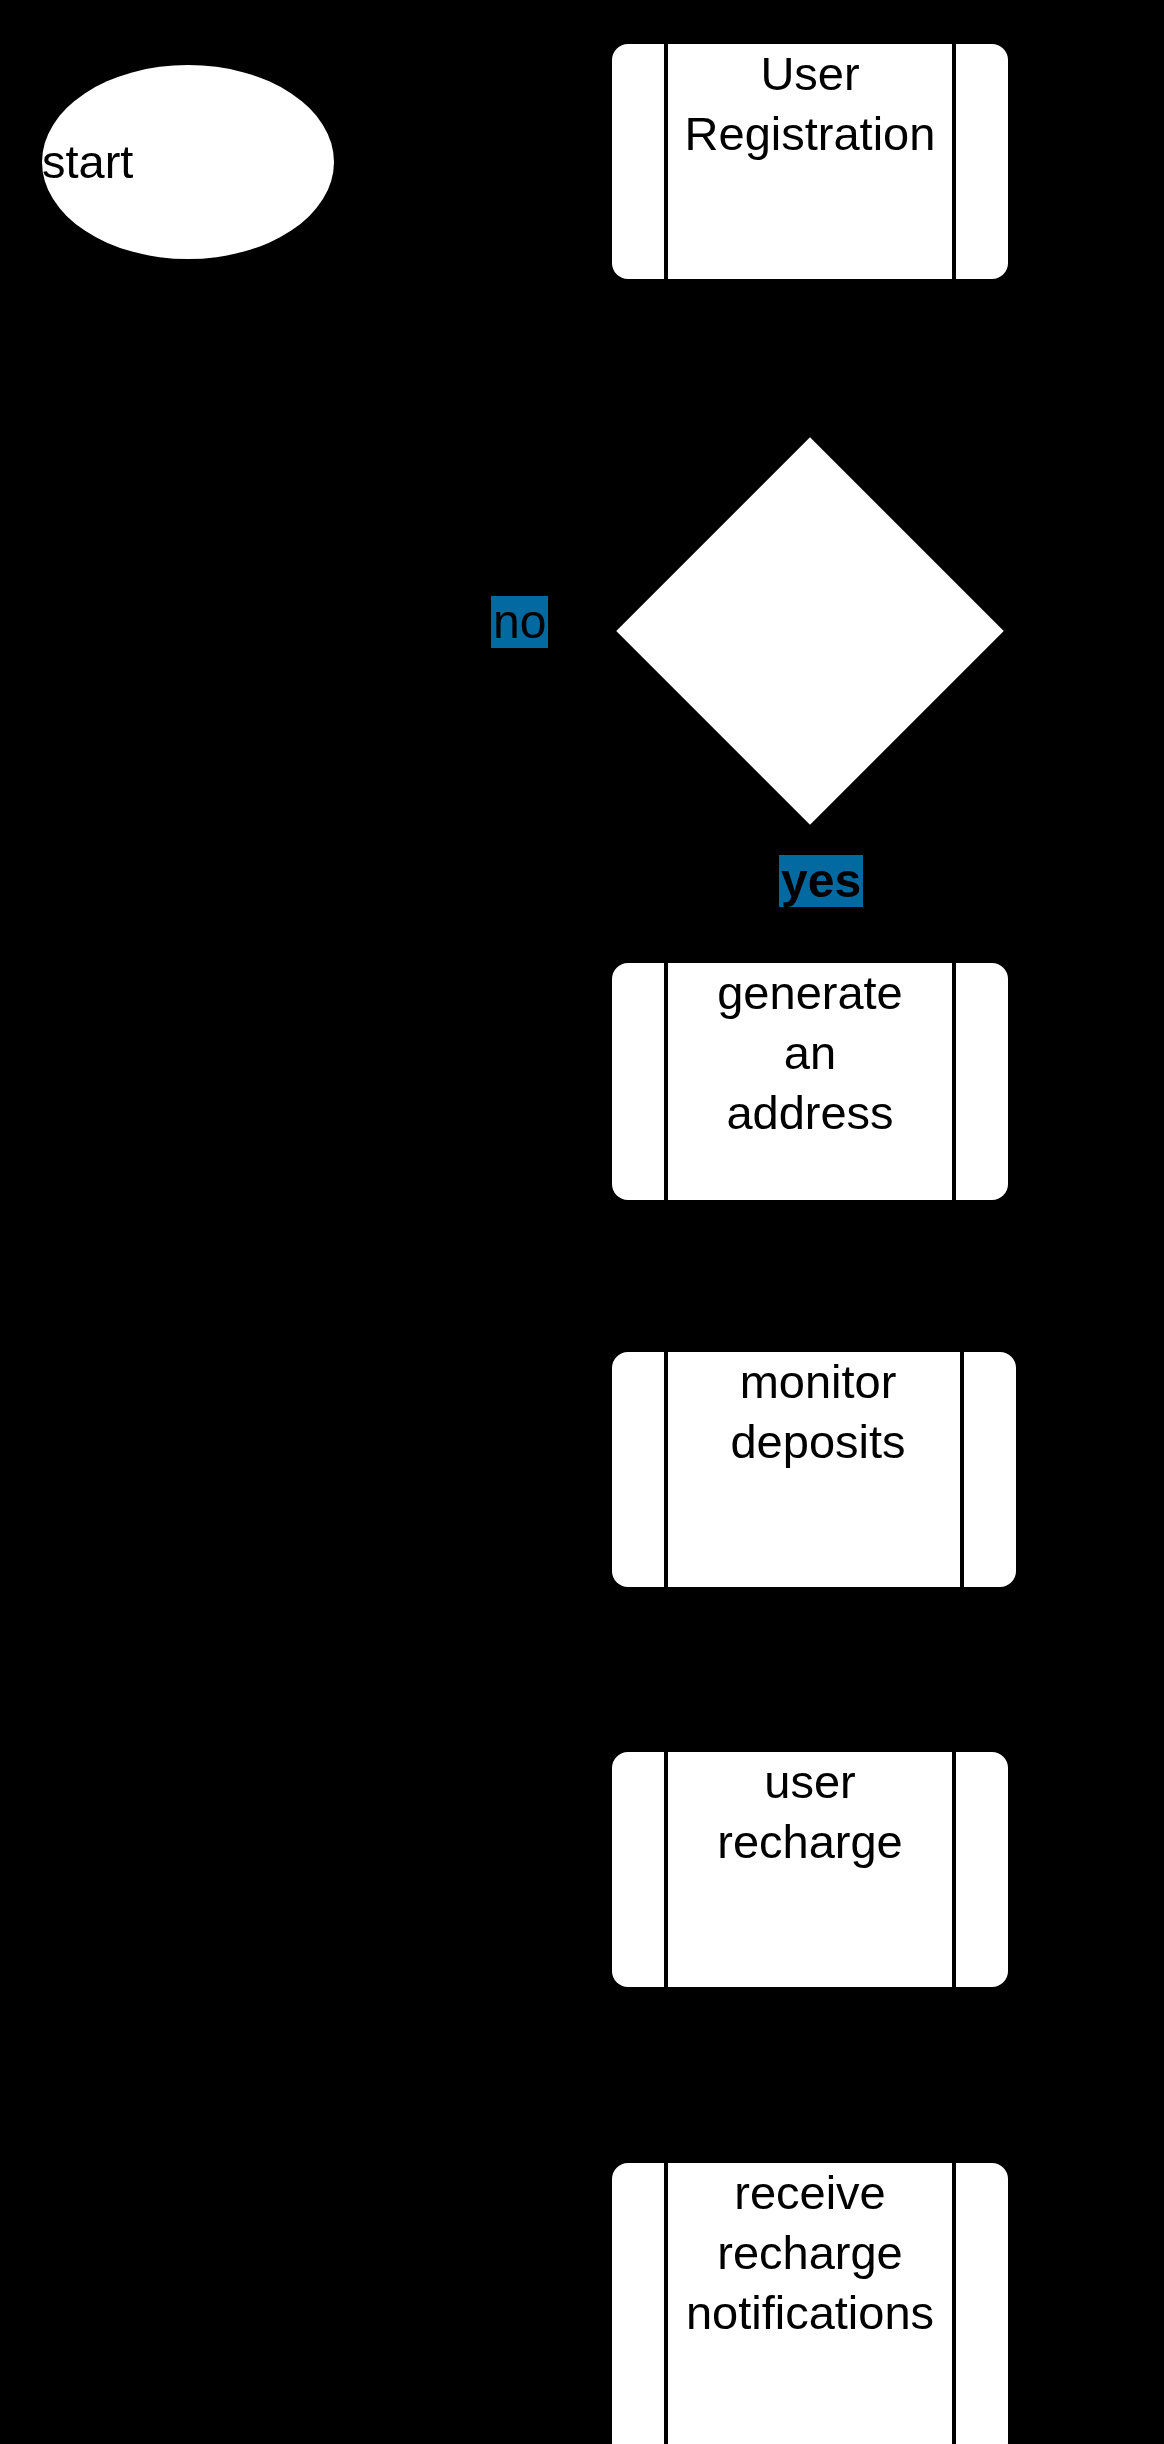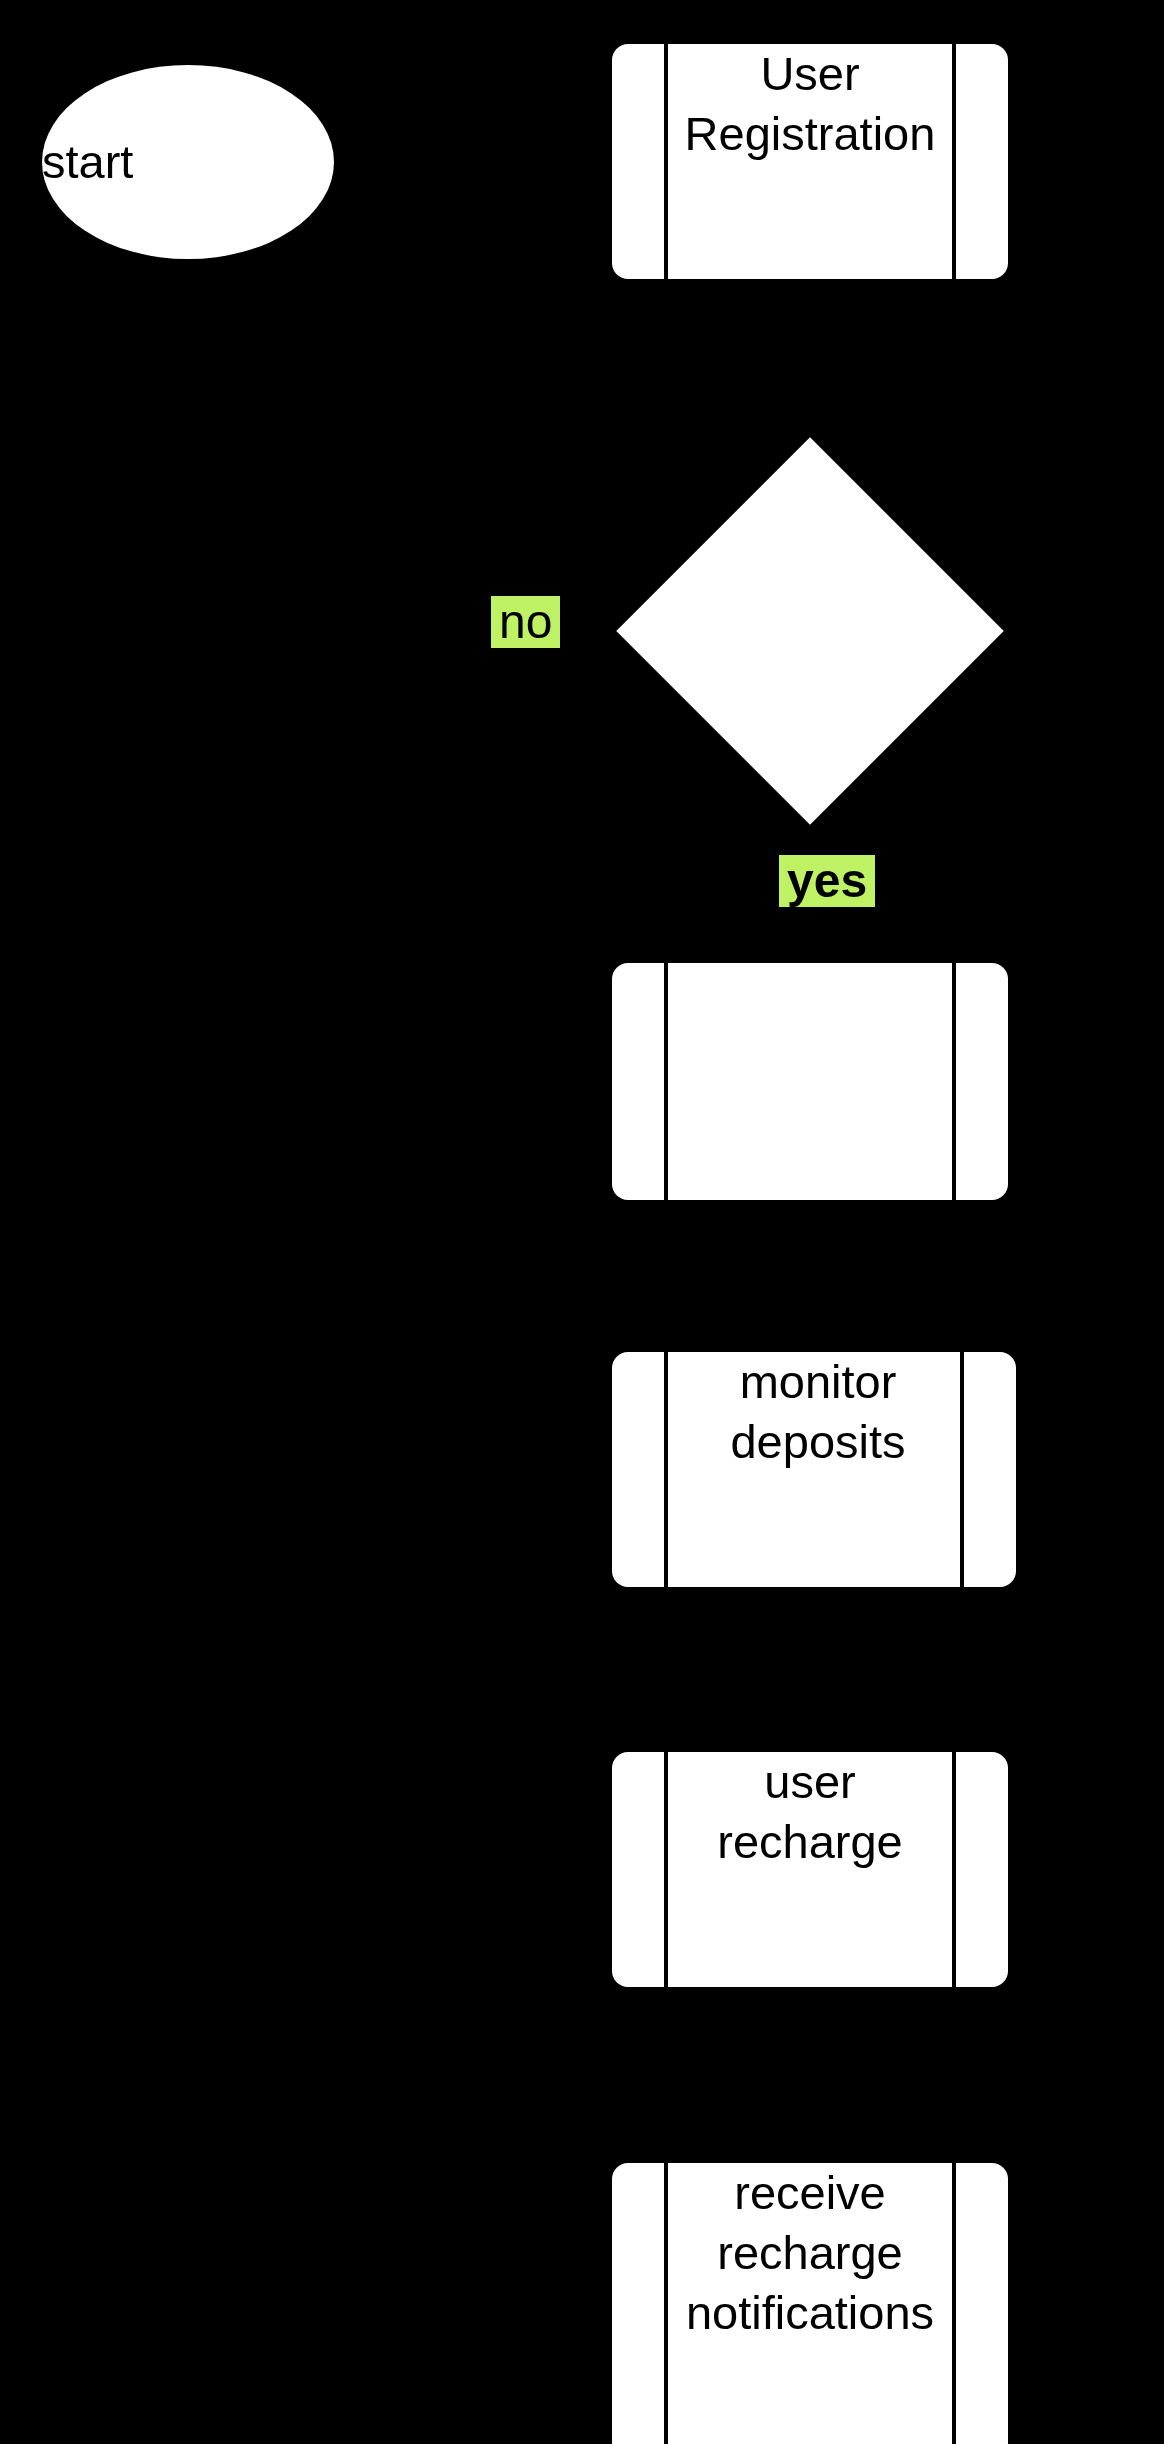--- a/index.html
+++ b/index.html
@@ -66,25 +66,25 @@
   }
   .diamond-label {
     position: absolute;
     left: 600px;
     top: 541px;
     width: 420px;
   }
   
   .edge-label {
     position: absolute;
-    background: #bef264;
+    background: #0369a1;
     color: #000000;
     font-size: 48px;
     line-height: 52px;
-    padding: 0 8px;
+    padding: 0 2px;
     white-space: nowrap;
   }
   #lbl-no  { left: 491px; top: 596px; }
   #lbl-yes { left: 779px; top: 855px; font-weight: bold; }
 </style>
 </head>
 <body>
 
 <div class="canvas">
 
@@ -101,20 +101,23 @@
 
 
   <div class="edge-label" id="lbl-no">no</div>
 
   <div class="diamond-shape"></div>
 
   <div class="edge-label" id="lbl-yes">yes</div>
 
   <div class="subroutine" id="n-generate-address">
     <span class="inner-line left"></span>
+    <span class="node-label">generate
+an
+address</span>
     <span class="inner-line right"></span>
   </div>
 
   <div class="subroutine" id="n-monitor-deposits">
     <span class="inner-line left"></span>
     <span class="node-label">monitor
 deposits</span>
     <span class="inner-line right"></span>
   </div>
 

